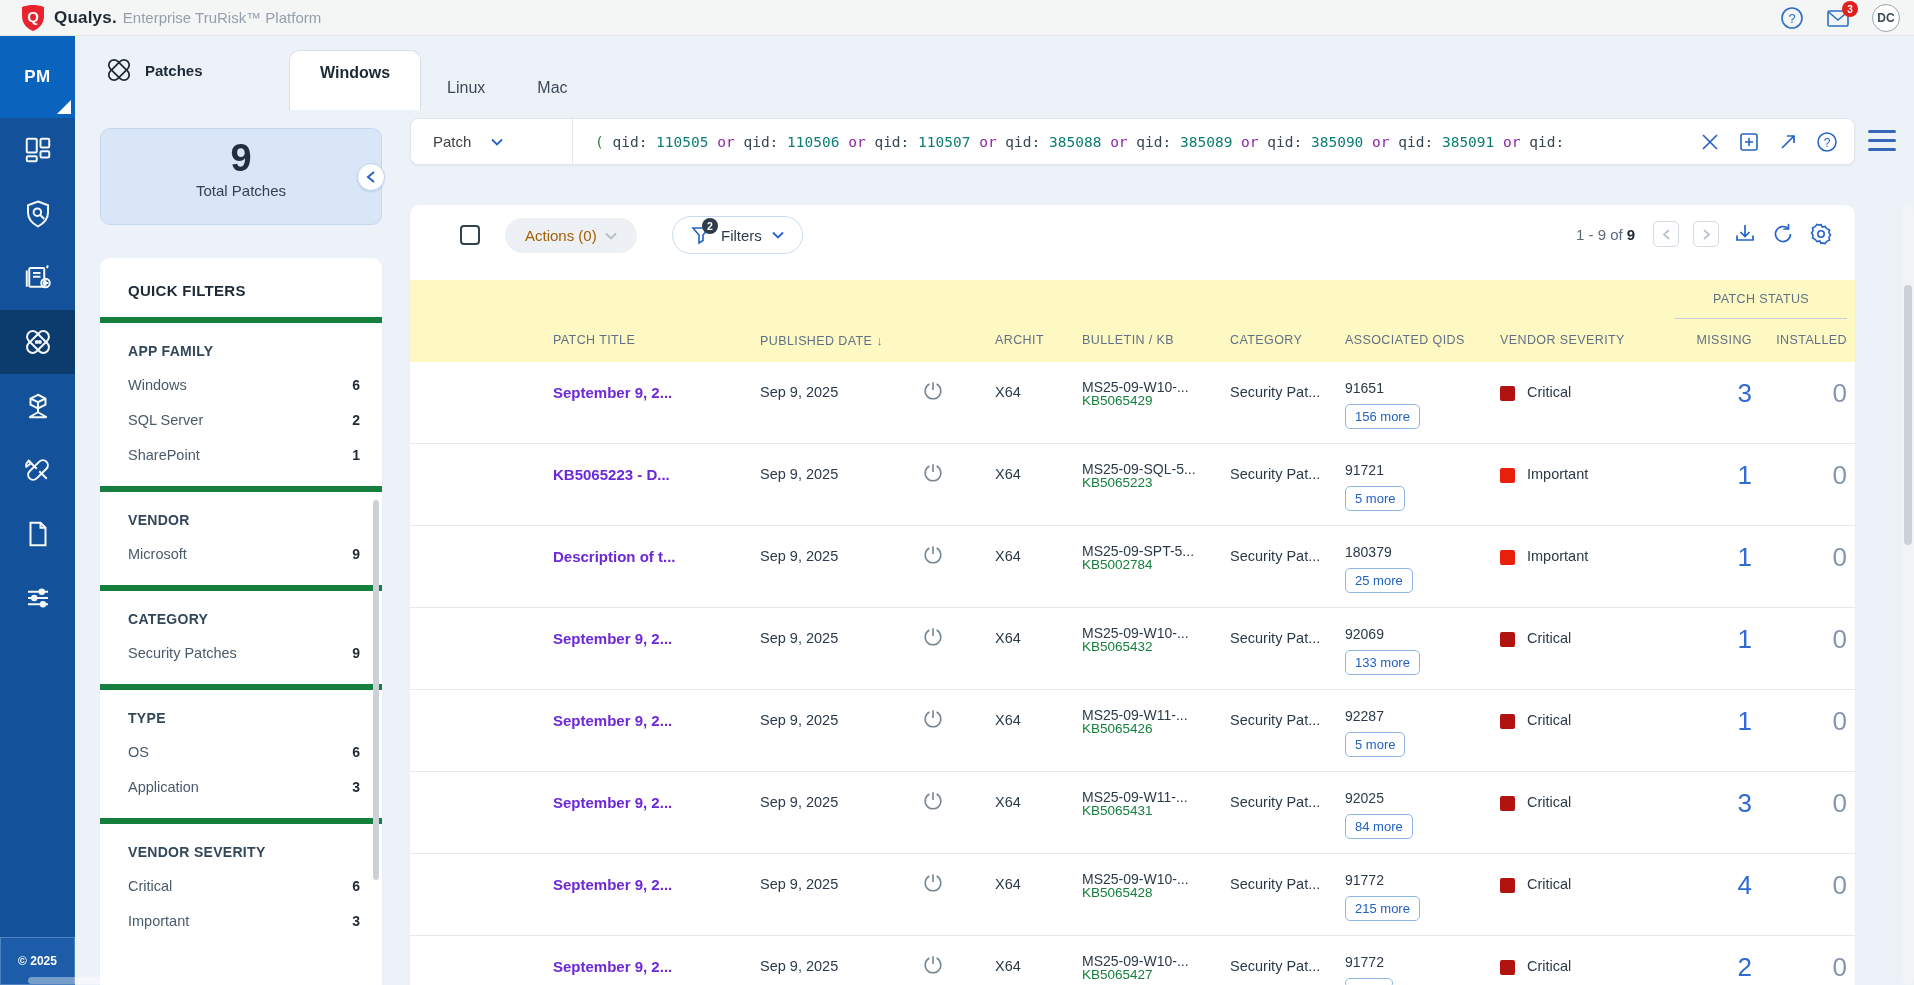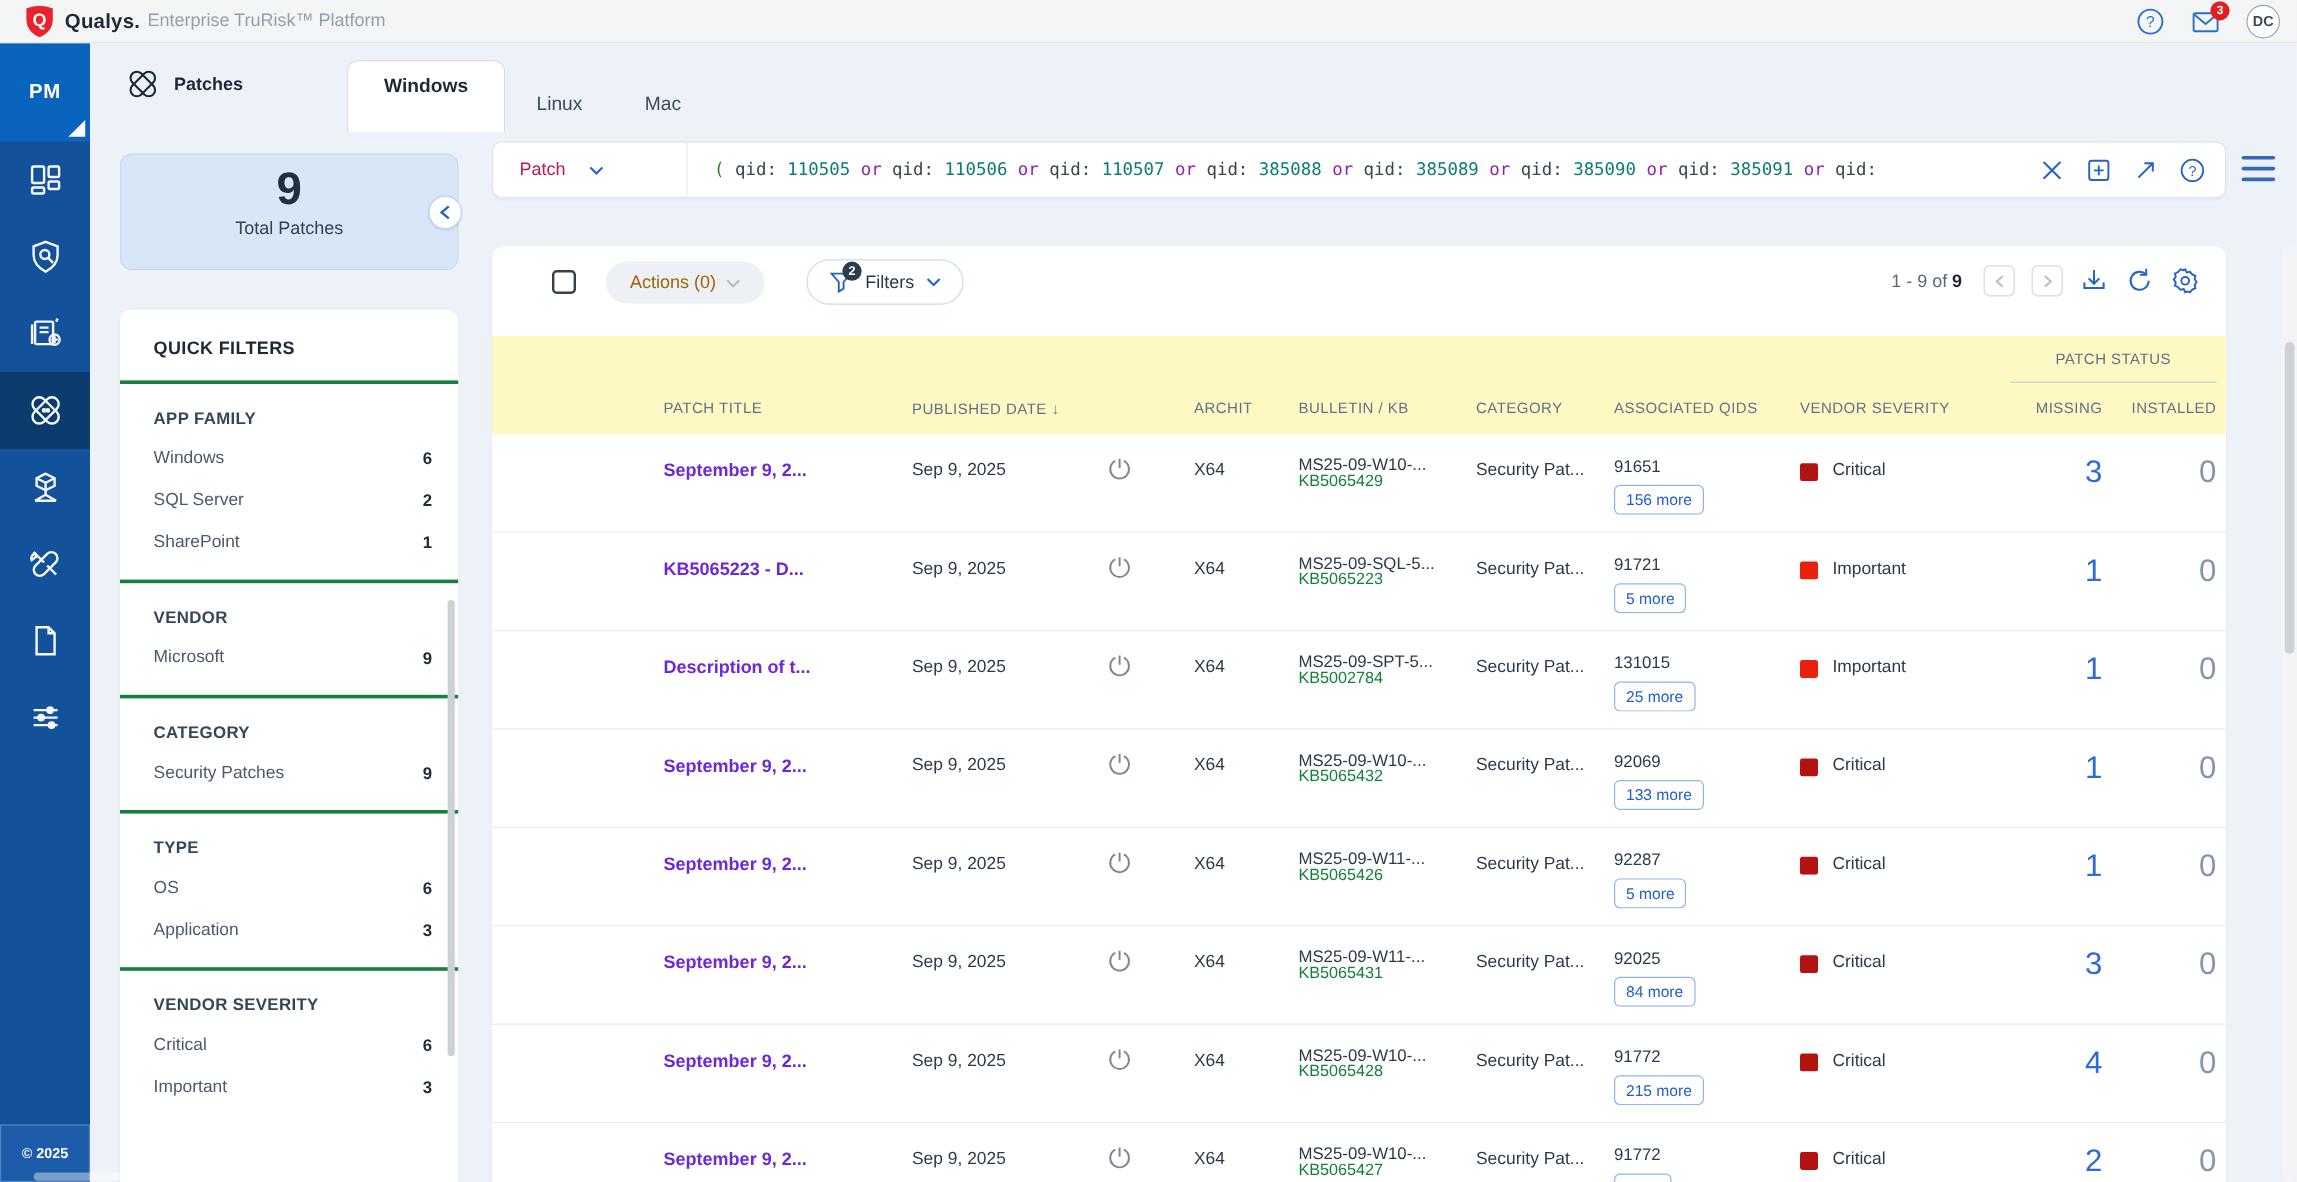--- a/index.html
+++ b/index.html
@@ -31,40 +31,40 @@
   .page-title-row { position:absolute; left:75px; top:36px; right:0; height:74px; }
   .patches-title { position:absolute; left:30px; top:20px; display:flex; align-items:center; gap:12px; }
   .patches-title svg { width:28px; height:28px; color:#1d2a36; }
   .page-title { font-size:15px; font-weight:700; color:#1d2a36; }
   .tabs { position:absolute; left:214px; top:14px; display:flex; align-items:flex-end; height:60px; }
   .tab { font-size:16px; color:#3c4a58; padding:13px 26px; cursor:pointer; }
   .tab.active { background:#ffffff; border:1px solid #d8dee8; border-bottom:none; border-radius:10px 10px 0 0; font-weight:700; color:#1d2a36; padding:13px 30px; height:60px; }
 
   
   .search-bar { position:absolute; left:410px; top:118px; width:1445px; height:47px; background:#fff; border:1px solid #e2e7ef; border-radius:8px; box-shadow:0 1px 2px rgba(20,40,80,.05); display:flex; align-items:center; z-index:10; }
-  .scope { display:flex; align-items:center; gap:20px; padding:0 28px 0 22px; font-size:15px; color:#be185d; cursor:pointer; height:100%; border-right:1px solid #e4e8ee; min-width:162px; }
+  .scope { display:flex; align-items:center; gap:20px; padding:0 28px 0 22px; font-size:15px; color:#404040; cursor:pointer; height:100%; border-right:1px solid #e4e8ee; min-width:162px; }
   .scope svg { width:12px; height:8px; color:#2563c9; }
   .query { flex:1; font-family:"DejaVu Sans Mono", monospace; font-size:14.5px; padding-left:22px; white-space:nowrap; overflow:hidden; }
   .tk-p { color:#2e7d32; } .tk-f { color:#37474f; } .tk-v { color:#0b7d74; } .tk-o { color:#8e24aa; }
   .sb-icons { display:flex; align-items:center; gap:17px; padding:0 16px; }
   .sb-icons .sbi { width:22px; height:22px; color:#2563c9; cursor:pointer; }
   .hamburger { position:absolute; left:1868px; top:130px; width:28px; height:24px; cursor:pointer; z-index:10; }
   .hamburger span { display:block; height:3px; background:#3568b8; border-radius:2px; margin-bottom:6px; }
 
   
   .summary-card { position:absolute; left:100px; top:128px; width:282px; height:97px; background:#d9e6f7; border:1px solid #c6d8ef; border-radius:10px; text-align:center; cursor:pointer; z-index:5; }
   .summary-value { font-size:38px; font-weight:700; color:#22303e; margin-top:8px; }
   .summary-label { font-size:15px; color:#33424f; margin-top:2px; }
   .collapse-btn { position:absolute; left:357px; top:163px; width:28px; height:28px; border-radius:50%; background:#fff; border:1px solid #bcd2ec; display:flex; align-items:center; justify-content:center; color:#2563c9; cursor:pointer; z-index:6; box-shadow:0 1px 2px rgba(20,40,80,.12); }
   .collapse-btn svg { width:10px; height:12px; }
 
   
   .filters-panel { position:absolute; left:100px; top:258px; width:282px; height:760px; background:#fff; border-radius:10px 10px 0 0; box-shadow:0 1px 2px rgba(20,40,80,.05); overflow:hidden; }
   .qf-header { font-size:15px; font-weight:700; color:#1d2a36; letter-spacing:.3px; padding:24px 24px 18px 28px; }
-  .qf-group { border-top:3px solid #15803d; padding:20px 22px 14px 28px; }
+  .qf-group { border-top:6px solid #15803d; padding:20px 22px 14px 28px; }
   .qf-title { font-size:14px; font-weight:700; color:#33475b; letter-spacing:.3px; margin-bottom:8px; }
   .qf-item { display:flex; justify-content:space-between; align-items:center; height:35px; cursor:pointer; }
   .qf-item-label { font-size:14.5px; color:#4a5a6a; }
   .qf-item-count { font-size:14px; font-weight:700; color:#1f2b38; }
   .qf-scroll { position:absolute; right:3px; top:242px; width:6px; height:380px; background:#ccd1d8; border-radius:3px; }
 
   
   .list-panel { position:absolute; left:410px; top:205px; width:1445px; height:900px; background:#fff; border-radius:10px; box-shadow:0 1px 2px rgba(20,40,80,.05); overflow:hidden; }
   .toolbar { position:relative; height:75px; }
   .select-all { position:absolute; left:50px; top:20px; width:20px; height:20px; border:2px solid #33424f; border-radius:4px; background:#fff; cursor:pointer; }
@@ -485,21 +485,21 @@
               <path d="M8.7 5.6a7.2 7.2 0 1 0 6.6 0"></path>
             </svg>
     </div>
     <div class="td">X64</div>
     <div class="td td-bulletin">
       <div class="bulletin-main">MS25-09-SPT-5...</div>
       <div class="bulletin-kb">KB5002784</div>
     </div>
     <div class="td">Security Pat...</div>
     <div class="td td-qids">
-      <div class="qid-num">131015</div>
+      <div class="qid-num">180379</div>
       <span class="more-btn">25 more</span>
     </div>
     <div class="td td-sev">
       <span class="sev-sq sq-important"></span>
       <span>Important</span>
     </div>
     <div class="td td-num num-missing">1</div>
     <div class="td td-num num-installed">0</div>
   </div>
 

